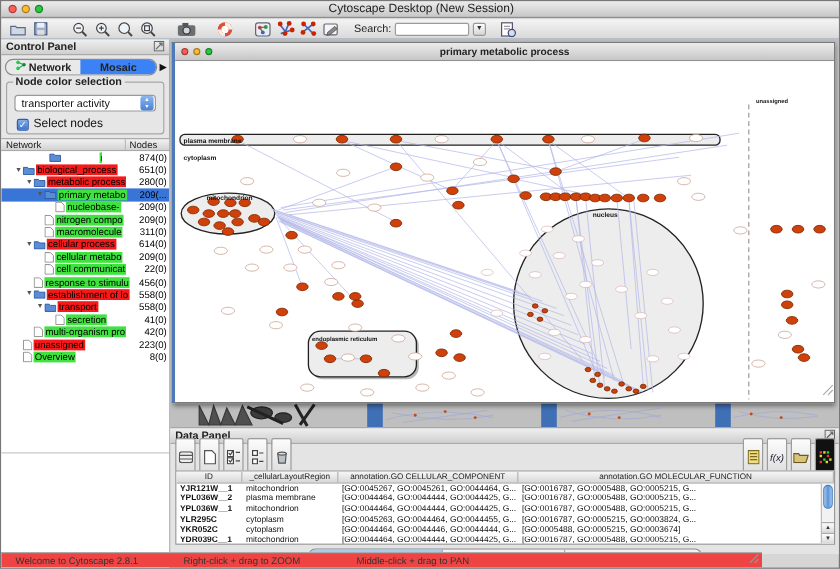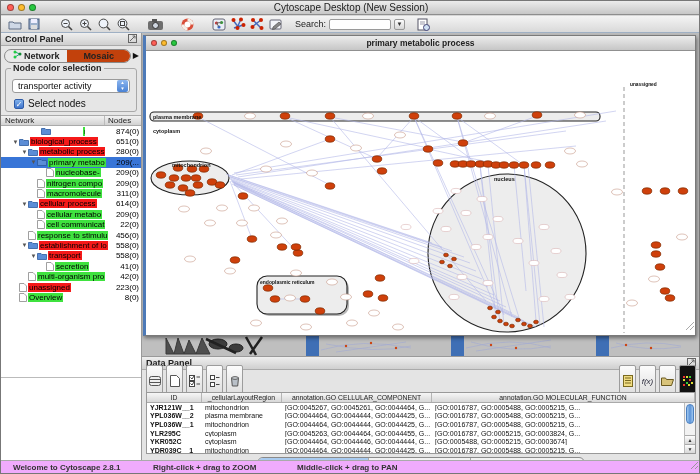--- a/index.html
+++ b/index.html
@@ -26,21 +26,21 @@
   
   .main{position:absolute;left:0;top:32px;width:700px;height:429px;display:flex;}
   
   .cp{width:141px;height:429px;background:#e6e6e6;border-right:1px solid #9a9a9a;position:relative;}
   .panel-head{height:13px;background:linear-gradient(#efefef,#cfcfcf);border-bottom:1px solid #aaa;
     display:flex;align-items:center;font-size:9px;font-weight:bold;color:#222;padding:0 4px;}
   .panel-head .flt{margin-left:auto;}
   .cp-tabs{height:18px;display:flex;align-items:center;padding:2px 2px 1px 3px;}
   .pill{flex:1;display:flex;height:14px;border:1px solid #8a8a8a;border-radius:7px;overflow:hidden;background:#e9e9e9;}
   .pill .tab{flex:1;display:flex;align-items:center;justify-content:center;gap:2px;font-size:9px;font-weight:bold;color:#222;}
-  .pill .tab.sel{background:#c2410c;}
+  .pill .tab.sel{background:#3b82f6;}
   .tab-arrow{font-size:8px;color:#111;margin-left:2px;}
   .grpbox{margin:4px 4px 2px 4px;border:1px solid #a8a8a8;border-radius:3px;position:relative;padding:8px 4px 4px 4px;height:44px;}
   .grpbox .legend{position:absolute;top:-6px;left:5px;background:#e6e6e6;font-size:9px;font-weight:bold;color:#222;padding:0 2px;}
   .combo{height:14px;background:#fff;border:1px solid #9a9a9a;border-radius:3px;display:flex;align-items:center;margin:2px 2px 0 2px;}
   .combo .val{flex:1;font-size:9px;color:#111;padding-left:5px;}
   .combo .step{width:11px;height:12px;margin-right:1px;border-radius:2px;background:linear-gradient(#8cb6ef,#4a82d4);
     color:#fff;font-size:4.5px;line-height:5.5px;text-align:center;}
   .chkrow{display:flex;align-items:center;gap:4px;margin:5px 0 0 4px;}
   .chk{width:10px;height:10px;border-radius:2px;background:linear-gradient(#7fb0ec,#3f74cc);border:1px solid #2e5ca8;
     color:#fff;font-size:8px;line-height:9px;text-align:center;}
@@ -90,22 +90,22 @@
   .vthumb{position:absolute;top:1px;left:1px;width:8px;height:20px;border-radius:4px;
     background:linear-gradient(90deg,#9ec7f0,#5b93d8,#9ec7f0);border:1px solid #4a7fc0;}
   .varr{position:absolute;left:0;width:10px;height:9px;background:linear-gradient(#fdfdfd,#d8d8d8);
     border-top:1px solid #aaa;font-size:5px;text-align:center;line-height:9px;color:#333;}
   .dp-tabs{height:14px;display:flex;justify-content:center;align-items:center;margin-top:2px;}
   .seg{display:flex;border:1px solid #8a8a8a;border-radius:7px;overflow:hidden;background:#f2f2f2;height:12px;}
   .seg span{font-size:8px;color:#222;padding:0 10px;line-height:12px;border-right:1px solid #aaa;}
   .seg span:last-child{border-right:none;}
   .seg span.on{background:#a9cbf0;font-weight:bold;}
   
-  .status{position:absolute;left:0;bottom:0;width:700px;height:13px;background:#f0abfc;border-top:1px solid #aaa;
-    font-size:8px;color:#333;display:flex;align-items:center;font-weight:bold;}
+  .status{position:absolute;left:0;bottom:0;width:634px;height:13px;background:#ef4444;border-top:1px solid #aaa;
+    font-size:8px;color:#333;display:flex;align-items:center;}
   .status span{position:absolute;}
   
   .edge{stroke:#b3b7e8;stroke-width:0.7;opacity:0.85;}
   .region{fill:#ededed;stroke:#222;stroke-width:1.1;}
   .rlabel{font-size:5.5px;font-weight:bold;fill:#111;}
   .onode{fill:#cf400b;stroke:#7d2a00;stroke-width:0.7;}
   .wnode{fill:#ffffff;stroke:#c79a8a;stroke-width:0.6;}
   .pnode{fill:#ffffff;stroke:#d4a8a8;stroke-width:0.5;}
 </style>
 </head>

